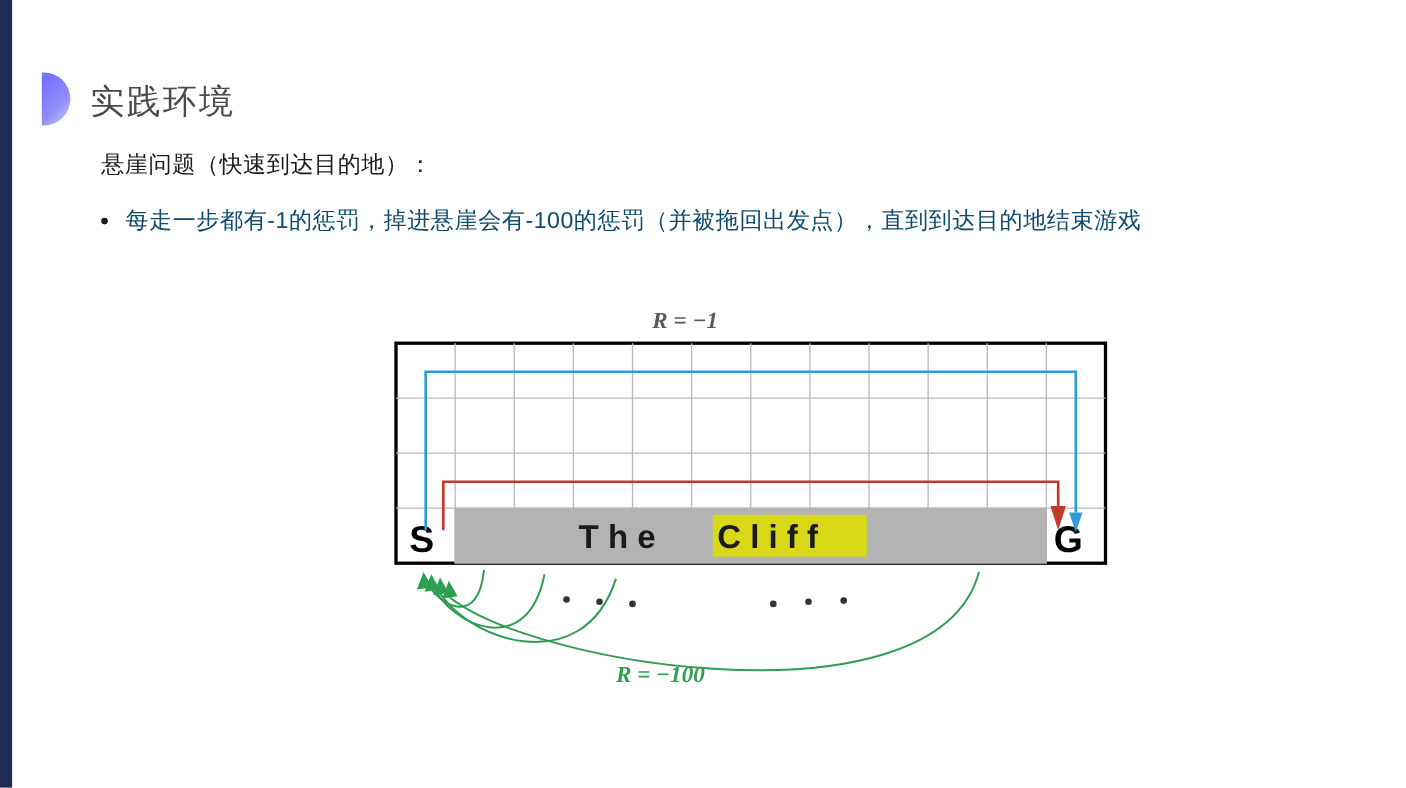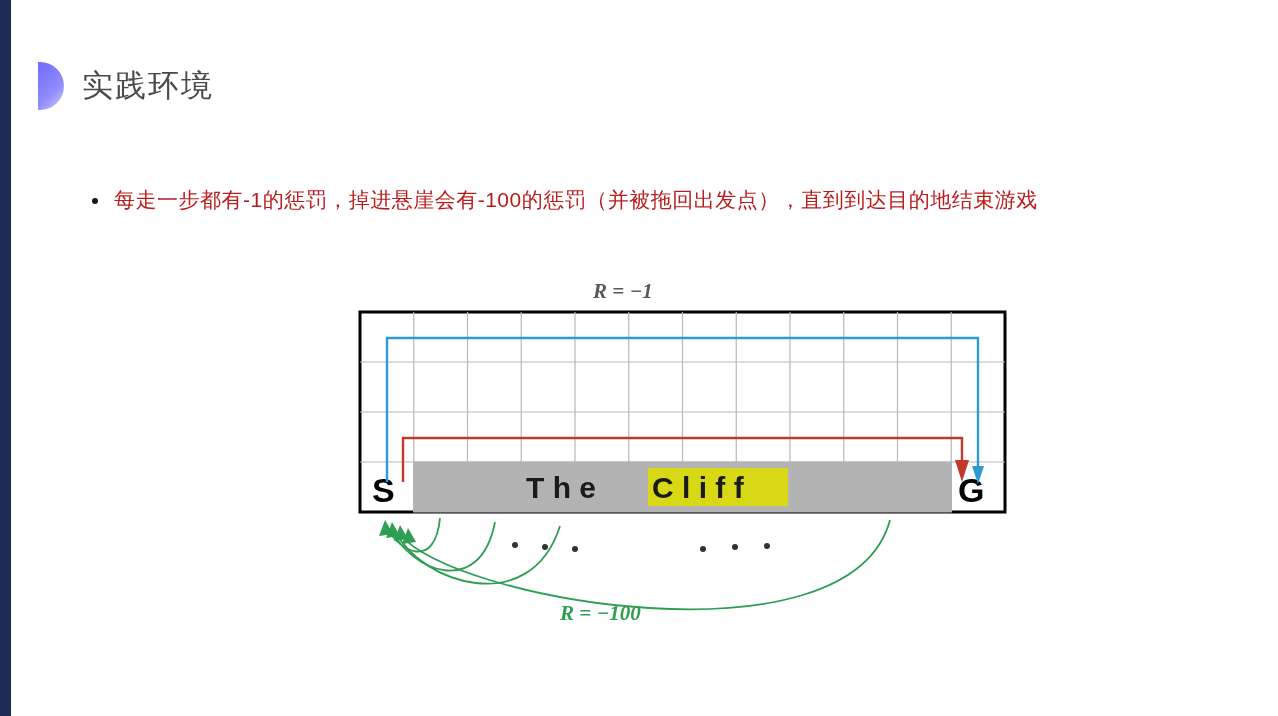--- a/index.html
+++ b/index.html
@@ -28,21 +28,21 @@
     width: 11px;
     height: 716px;
     background: #1d2b57;
   }
   
   .title-row {
     position: absolute;
     left: 38px;
     top: 58px;
     display: flex;
-    align-items: center;
+    align-items: flex-end;
     height: 56px;
   }
   .title-bullet {
     width: 26px;
     height: 48px;
     background: linear-gradient(135deg, #6f6bff 0%, #8f8cfb 60%, #cfcdfd 100%);
     border-radius: 0 28px 28px 0;
     margin-right: 18px;
   }
   .title-text {
@@ -59,21 +59,21 @@
     font-size: 21px;
     color: #1a1a1a;
     letter-spacing: 0.5px;
     white-space: nowrap;
   }
   .bullet-line {
     position: absolute;
     left: 92px;
     top: 186px;
     font-size: 21px;
-    color: #b91c1c;
+    color: #0c4a6e;
     letter-spacing: 0.5px;
     white-space: nowrap;
     display: flex;
     align-items: flex-start;
   }
   .bullet-dot {
     display: inline-block;
     width: 6px;
     height: 6px;
     background: #1a1a1a;
@@ -99,20 +99,21 @@
 
 <div class="slide">
 
   <div class="left-bar"></div>
 
   <div class="title-row">
     <div class="title-bullet"></div>
     <div class="title-text">实践环境</div>
   </div>
 
+  <div class="sub-line">悬崖问题（快速到达目的地）：</div>
 
   <div class="bullet-line">
     <span class="bullet-dot"></span>
     <span>每走一步都有-1的惩罚，掉进悬崖会有-100的惩罚（并被拖回出发点），直到到达目的地结束游戏</span>
   </div>
 
   <div class="figure">
     <svg width="730" height="400" viewBox="0 0 730 400" xmlns="http://www.w3.org/2000/svg">
 
       <text x="263" y="28" font-family="Liberation Serif, serif" font-style="italic" font-size="21" fill="#595959">R = −1</text>

